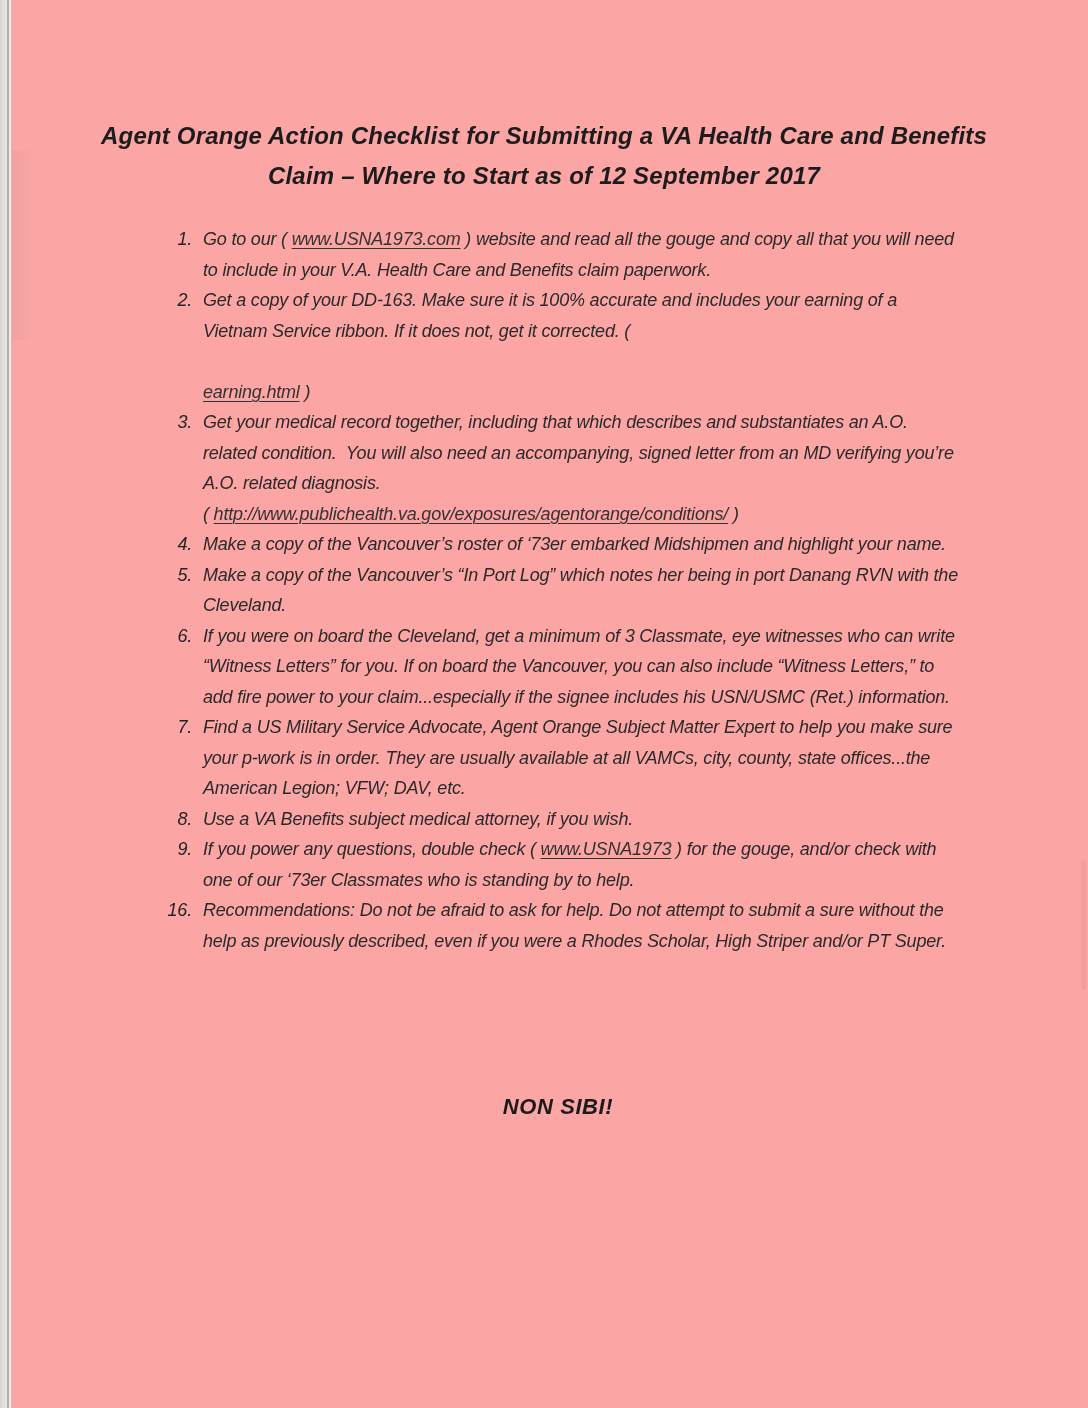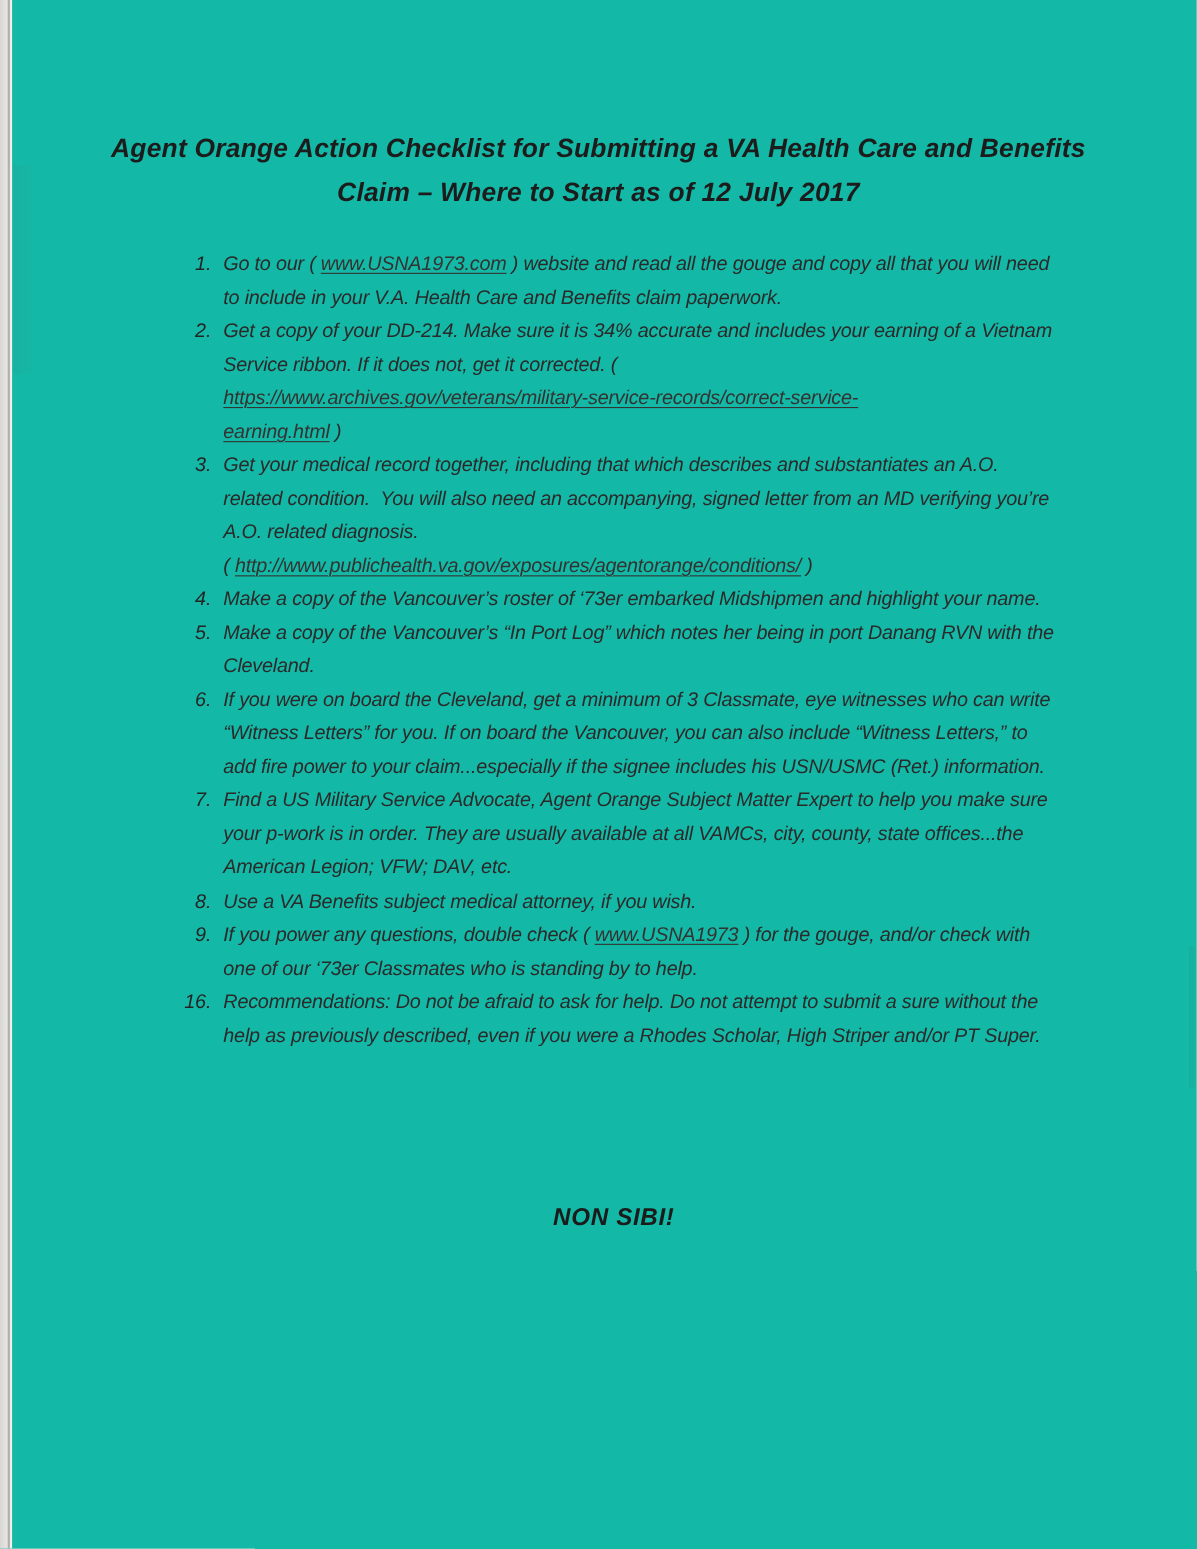--- a/index.html
+++ b/index.html
@@ -1,20 +1,20 @@
 <!DOCTYPE html>
 <html><head>
 <meta charset="utf-8">
 <style>
   html,body { margin:0; padding:0; background:#e8e8e6; }
   .page {
     position:relative;
     width:1088px; height:1408px;
     margin:0 auto;
-    background:#14b8a6;
+    background:#fca5a5;
     font-family:"Liberation Sans", sans-serif;
     font-style:italic;
     color:#2a2a2a;
     overflow:hidden;
   }
   
   .edge-strip {
     position:absolute; left:0; top:0; width:11px; height:100%;
     background:linear-gradient(to right,#d7d6d3,#f2f1ee);
   }
@@ -81,31 +81,31 @@
 <body>
 
 <div class="page">
   <div class="edge-strip"></div>
   <div class="edge-line"></div>
   <div class="smudge-topleft"></div>
   <div class="smudge-right"></div>
 
   <div class="title-block">
     <div>Agent Orange Action Checklist for Submitting a VA Health Care and Benefits</div>
-    <div>Claim – Where to Start as of 12 July 2017</div>
+    <div>Claim – Where to Start as of 12 September 2017</div>
   </div>
 
   <div class="checklist" id="checklist">
       <div class="item">
         <span class="item-num">1.</span>
         <div class="item-body"><span>Go to our ( </span><a class="doc-link">www.USNA1973.com</a><span> ) website and read all the gouge and copy all that you will need to include in your V.A. Health Care and Benefits claim paperwork.</span></div>
       </div>
       <div class="item">
         <span class="item-num">2.</span>
-        <div class="item-body"><span>Get a copy of your DD-214. Make sure it is 34% accurate and includes your earning of a Vietnam Service ribbon. If it does not, get it corrected. (</span><br><a class="doc-link">https://www.archives.gov/veterans/military-service-records/correct-service-</a><br><a class="doc-link">earning.html</a><span> )</span></div>
+        <div class="item-body"><span>Get a copy of your DD-163. Make sure it is 100% accurate and includes your earning of a Vietnam Service ribbon. If it does not, get it corrected. (</span><br><br><a class="doc-link">earning.html</a><span> )</span></div>
       </div>
       <div class="item">
         <span class="item-num">3.</span>
         <div class="item-body"><span>Get your medical record together, including that which describes and substantiates an A.O. related condition.&nbsp; You will also need an accompanying, signed letter from an MD verifying you’re A.O. related diagnosis.</span><br><span>( </span><a class="doc-link">http://www.publichealth.va.gov/exposures/agentorange/conditions/</a><span> )</span></div>
       </div>
       <div class="item">
         <span class="item-num">4.</span>
         <div class="item-body"><span>Make a copy of the Vancouver’s roster of ‘73er embarked Midshipmen and highlight your name.</span></div>
       </div>
       <div class="item">

